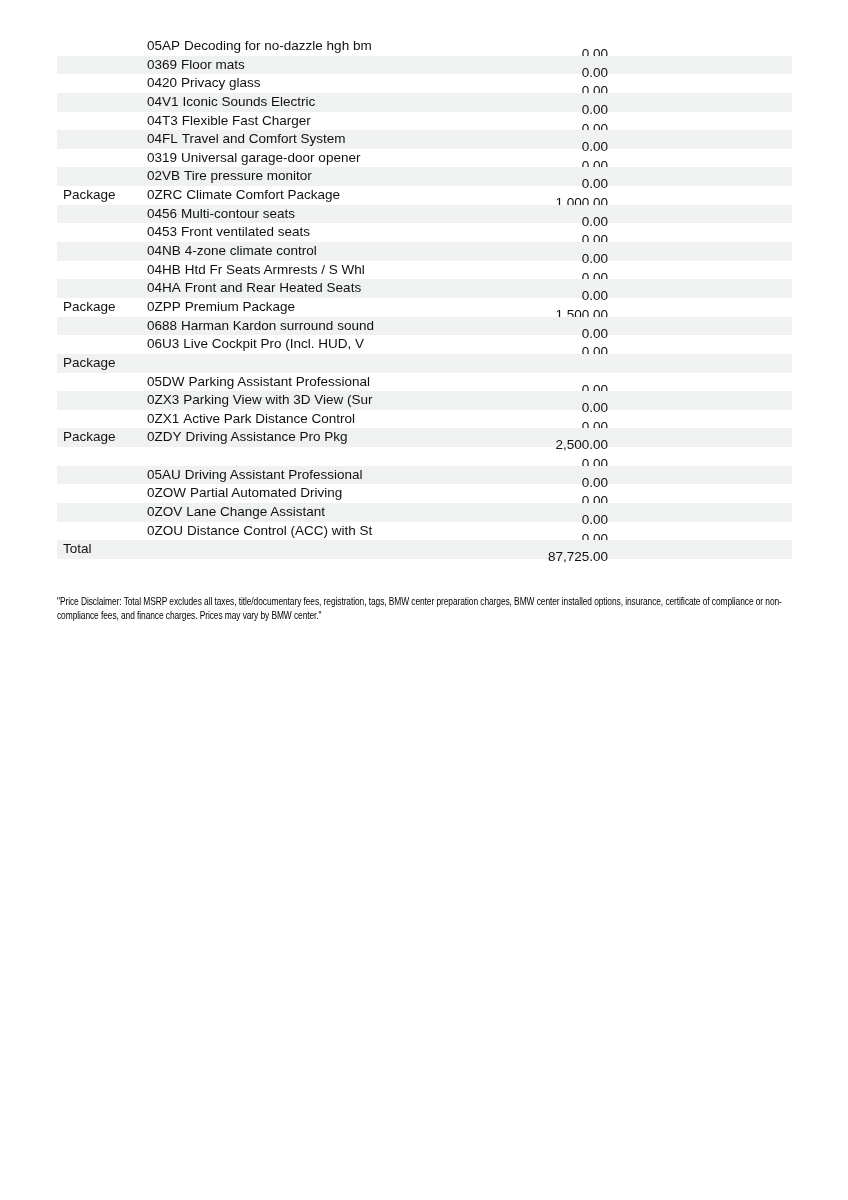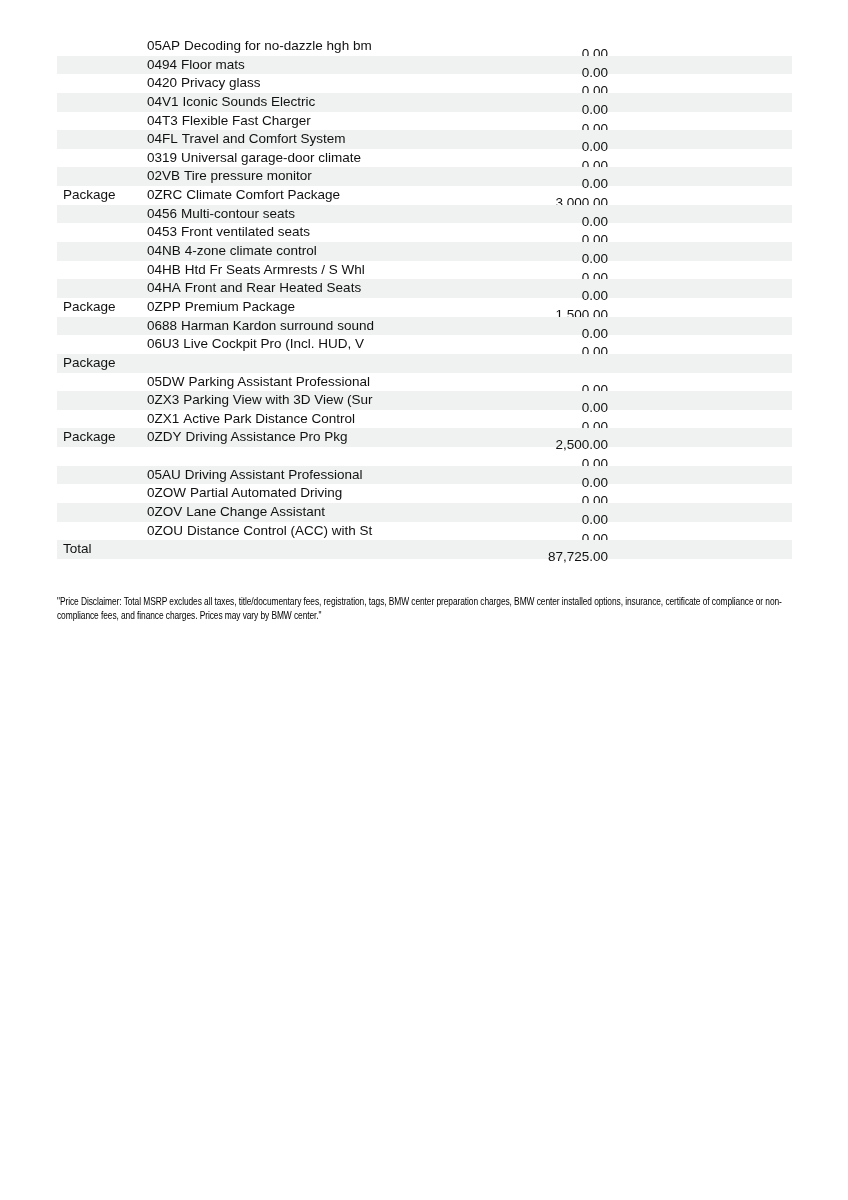--- a/index.html
+++ b/index.html
@@ -75,21 +75,21 @@
 
   <div class="price-table">
 
   <div class="row">
       <span class="cell-type"></span>
       <span class="cell-desc"><span class="code">05AP</span><span class="name">Decoding for no-dazzle hgh bm</span></span>
       <span class="cell-amount">0.00</span>
     </div>
       <div class="row">
       <span class="cell-type"></span>
-      <span class="cell-desc"><span class="code">0494</span><span class="name">Floor mats</span></span>
+      <span class="cell-desc"><span class="code">0369</span><span class="name">Floor mats</span></span>
       <span class="cell-amount">0.00</span>
     </div>
       <div class="row">
       <span class="cell-type"></span>
       <span class="cell-desc"><span class="code">0420</span><span class="name">Privacy glass</span></span>
       <span class="cell-amount">0.00</span>
     </div>
       <div class="row">
       <span class="cell-type"></span>
       <span class="cell-desc"><span class="code">04V1</span><span class="name">Iconic Sounds Electric</span></span>
@@ -100,32 +100,32 @@
       <span class="cell-desc"><span class="code">04T3</span><span class="name">Flexible Fast Charger</span></span>
       <span class="cell-amount">0.00</span>
     </div>
       <div class="row">
       <span class="cell-type"></span>
       <span class="cell-desc"><span class="code">04FL</span><span class="name">Travel and Comfort System</span></span>
       <span class="cell-amount">0.00</span>
     </div>
       <div class="row">
       <span class="cell-type"></span>
-      <span class="cell-desc"><span class="code">0319</span><span class="name">Universal garage-door climate</span></span>
+      <span class="cell-desc"><span class="code">0319</span><span class="name">Universal garage-door opener</span></span>
       <span class="cell-amount">0.00</span>
     </div>
       <div class="row">
       <span class="cell-type"></span>
       <span class="cell-desc"><span class="code">02VB</span><span class="name">Tire pressure monitor</span></span>
       <span class="cell-amount">0.00</span>
     </div>
       <div class="row">
       <span class="cell-type">Package</span>
       <span class="cell-desc"><span class="code">0ZRC</span><span class="name">Climate Comfort Package</span></span>
-      <span class="cell-amount">3,000.00</span>
+      <span class="cell-amount">1,000.00</span>
     </div>
       <div class="row">
       <span class="cell-type"></span>
       <span class="cell-desc"><span class="code">0456</span><span class="name">Multi-contour seats</span></span>
       <span class="cell-amount">0.00</span>
     </div>
       <div class="row">
       <span class="cell-type"></span>
       <span class="cell-desc"><span class="code">0453</span><span class="name">Front ventilated seats</span></span>
       <span class="cell-amount">0.00</span>

